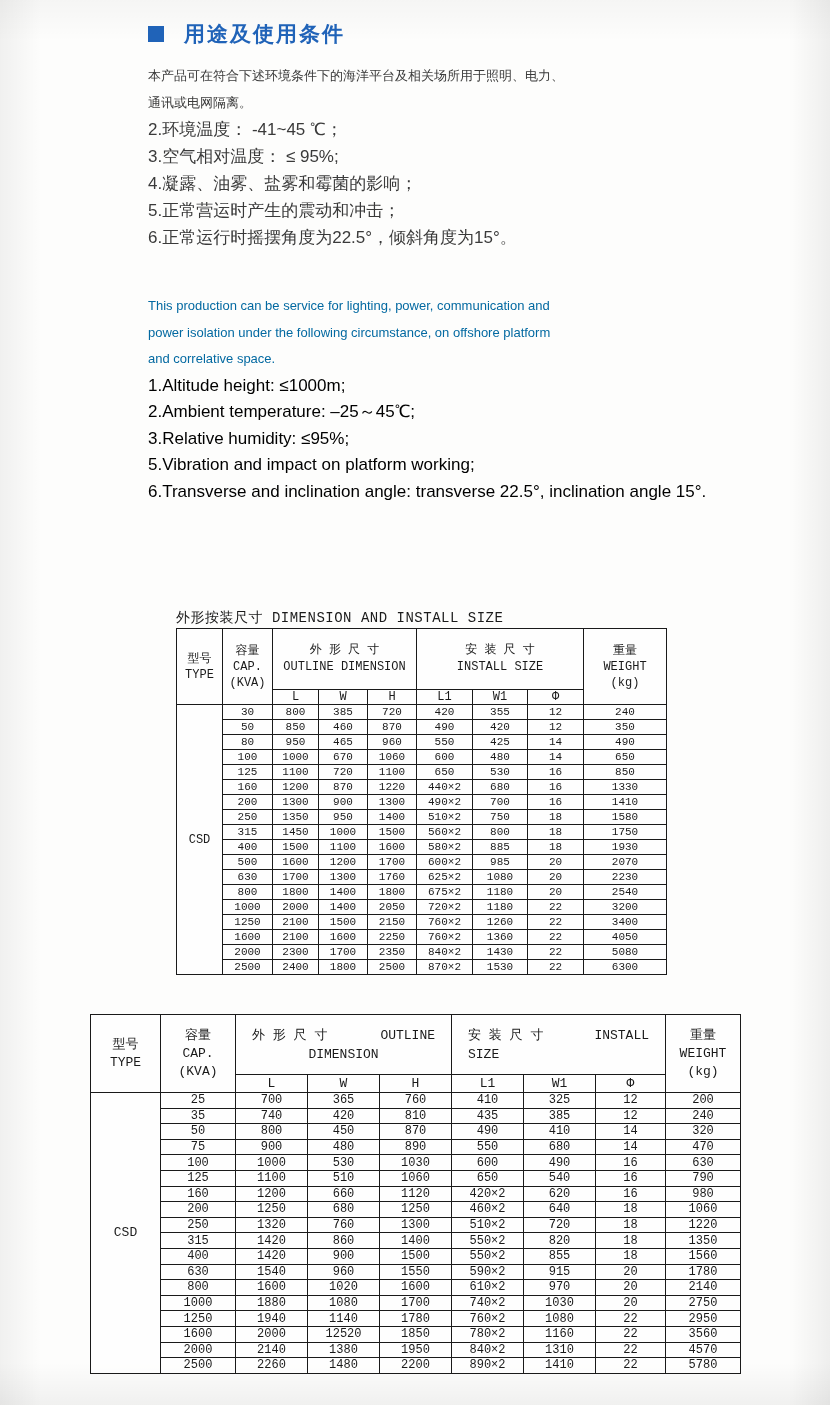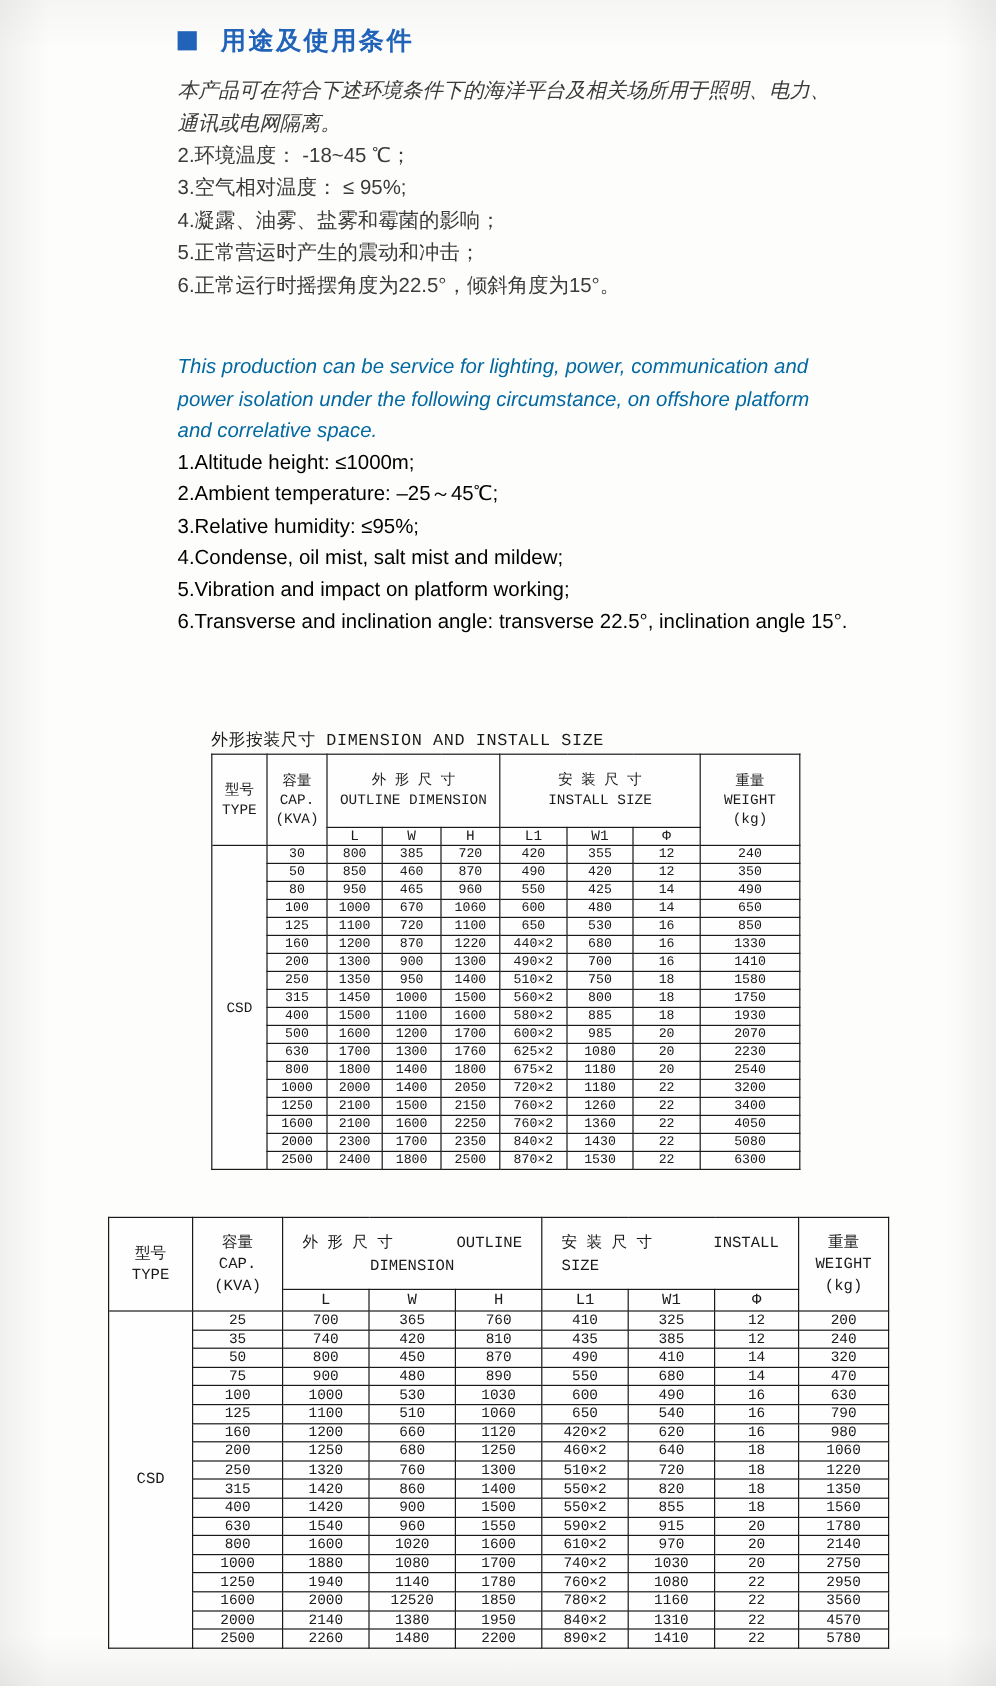--- a/index.html
+++ b/index.html
@@ -24,21 +24,21 @@
   .bullet {
     width:16px; height:16px; background:#2063b8; display:inline-block;
     margin-right:20px; flex:0 0 auto;
   }
   #sec-en .bullet { margin-right:14px; }
   .sec-title {
     color:#2063b8; font-weight:bold; font-size:21px; letter-spacing:2px;
   }
   #sec-en .sec-title { letter-spacing:0.3px; font-size:20px; }
 
-  .body-lines .ln { font-size:17px; line-height:27px;font-style:italic; }
+  .body-lines .ln { font-size:13px; line-height:27px; }
   #sec-en .body-lines .ln { line-height:26.5px; color:#0369a1; }
   .items { margin-top:0; }
   .items .ln { font-size:17px; line-height:27px; }
   #sec-en .items .ln { line-height:26.5px; color:#000000; }
 
   
   .tbl { position:absolute; color:#1a1a1a; font-family:"Liberation Mono","DejaVu Sans Mono",monospace; }
   #t1 { left:176px; top:609px; width:491px; }
   #t2 { left:90px;  top:1014px; width:651px; }
 
@@ -93,39 +93,38 @@
 <div class="section" id="sec-cn">
   <div class="sec-head">
     <span class="bullet"></span>
     <span class="sec-title">用途及使用条件</span>
   </div>
   <div class="body-lines">
       <div class="ln">本产品可在符合下述环境条件下的海洋平台及相关场所用于照明、电力、</div>
       <div class="ln">通讯或电网隔离。</div>
     </div>
   <div class="items">
-      <div class="ln">2.环境温度： -18~45 ℃；</div>
+      <div class="ln">2.环境温度： -41~45 ℃；</div>
       <div class="ln">3.空气相对温度： ≤ 95%;</div>
       <div class="ln">4.凝露、油雾、盐雾和霉菌的影响；</div>
       <div class="ln">5.正常营运时产生的震动和冲击；</div>
       <div class="ln">6.正常运行时摇摆角度为22.5°，倾斜角度为15°。</div>
     </div>
 </div>
 
 <div class="section" id="sec-en">
   <div class="body-lines">
       <div class="ln">This production can be service for lighting, power, communication and</div>
       <div class="ln">power isolation under the following circumstance, on offshore platform</div>
       <div class="ln">and correlative space.</div>
     </div>
   <div class="items">
       <div class="ln">1.Altitude height: ≤1000m;</div>
       <div class="ln">2.Ambient temperature: –25～45℃;</div>
       <div class="ln">3.Relative humidity: ≤95%;</div>
-      <div class="ln">4.Condense, oil mist, salt mist and mildew;</div>
       <div class="ln">5.Vibration and impact on platform working;</div>
       <div class="ln">6.Transverse and inclination angle: transverse 22.5°, inclination angle 15°.</div>
     </div>
 </div>
 
 <div class="tbl" id="t1">
   <div class="tbl-title">外形按装尺寸 DIMENSION AND INSTALL SIZE</div>
   <div class="tblgrid">
     <div class="typecol">
       <div class="type-head hstack">

